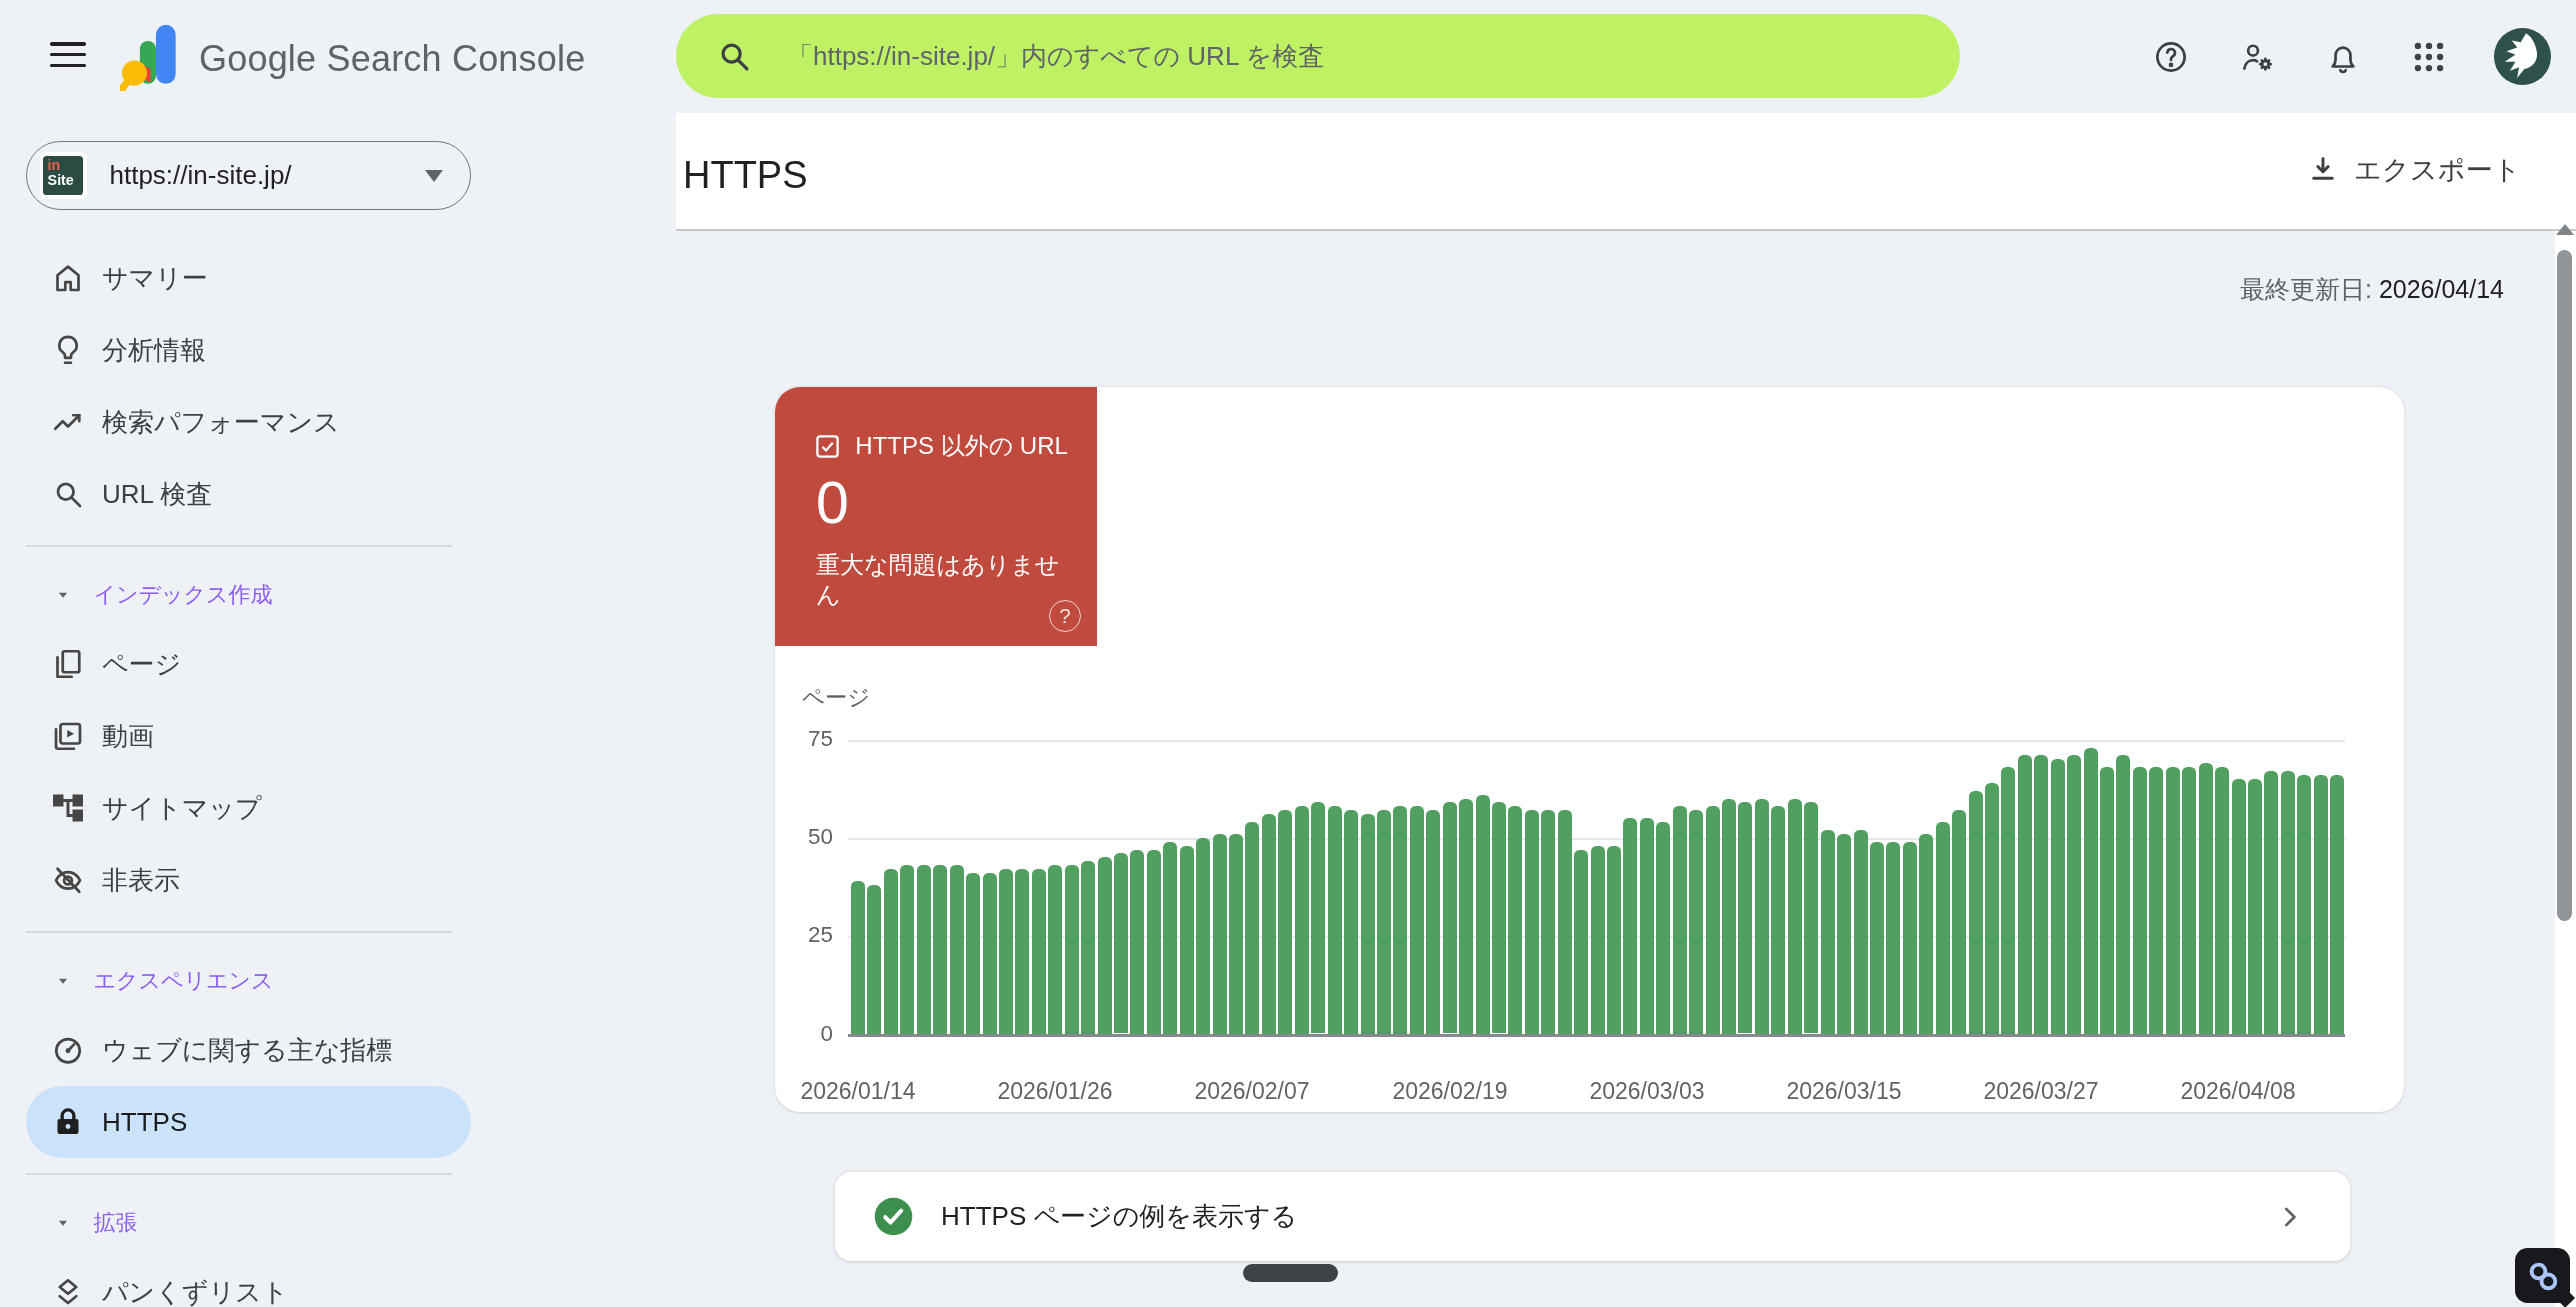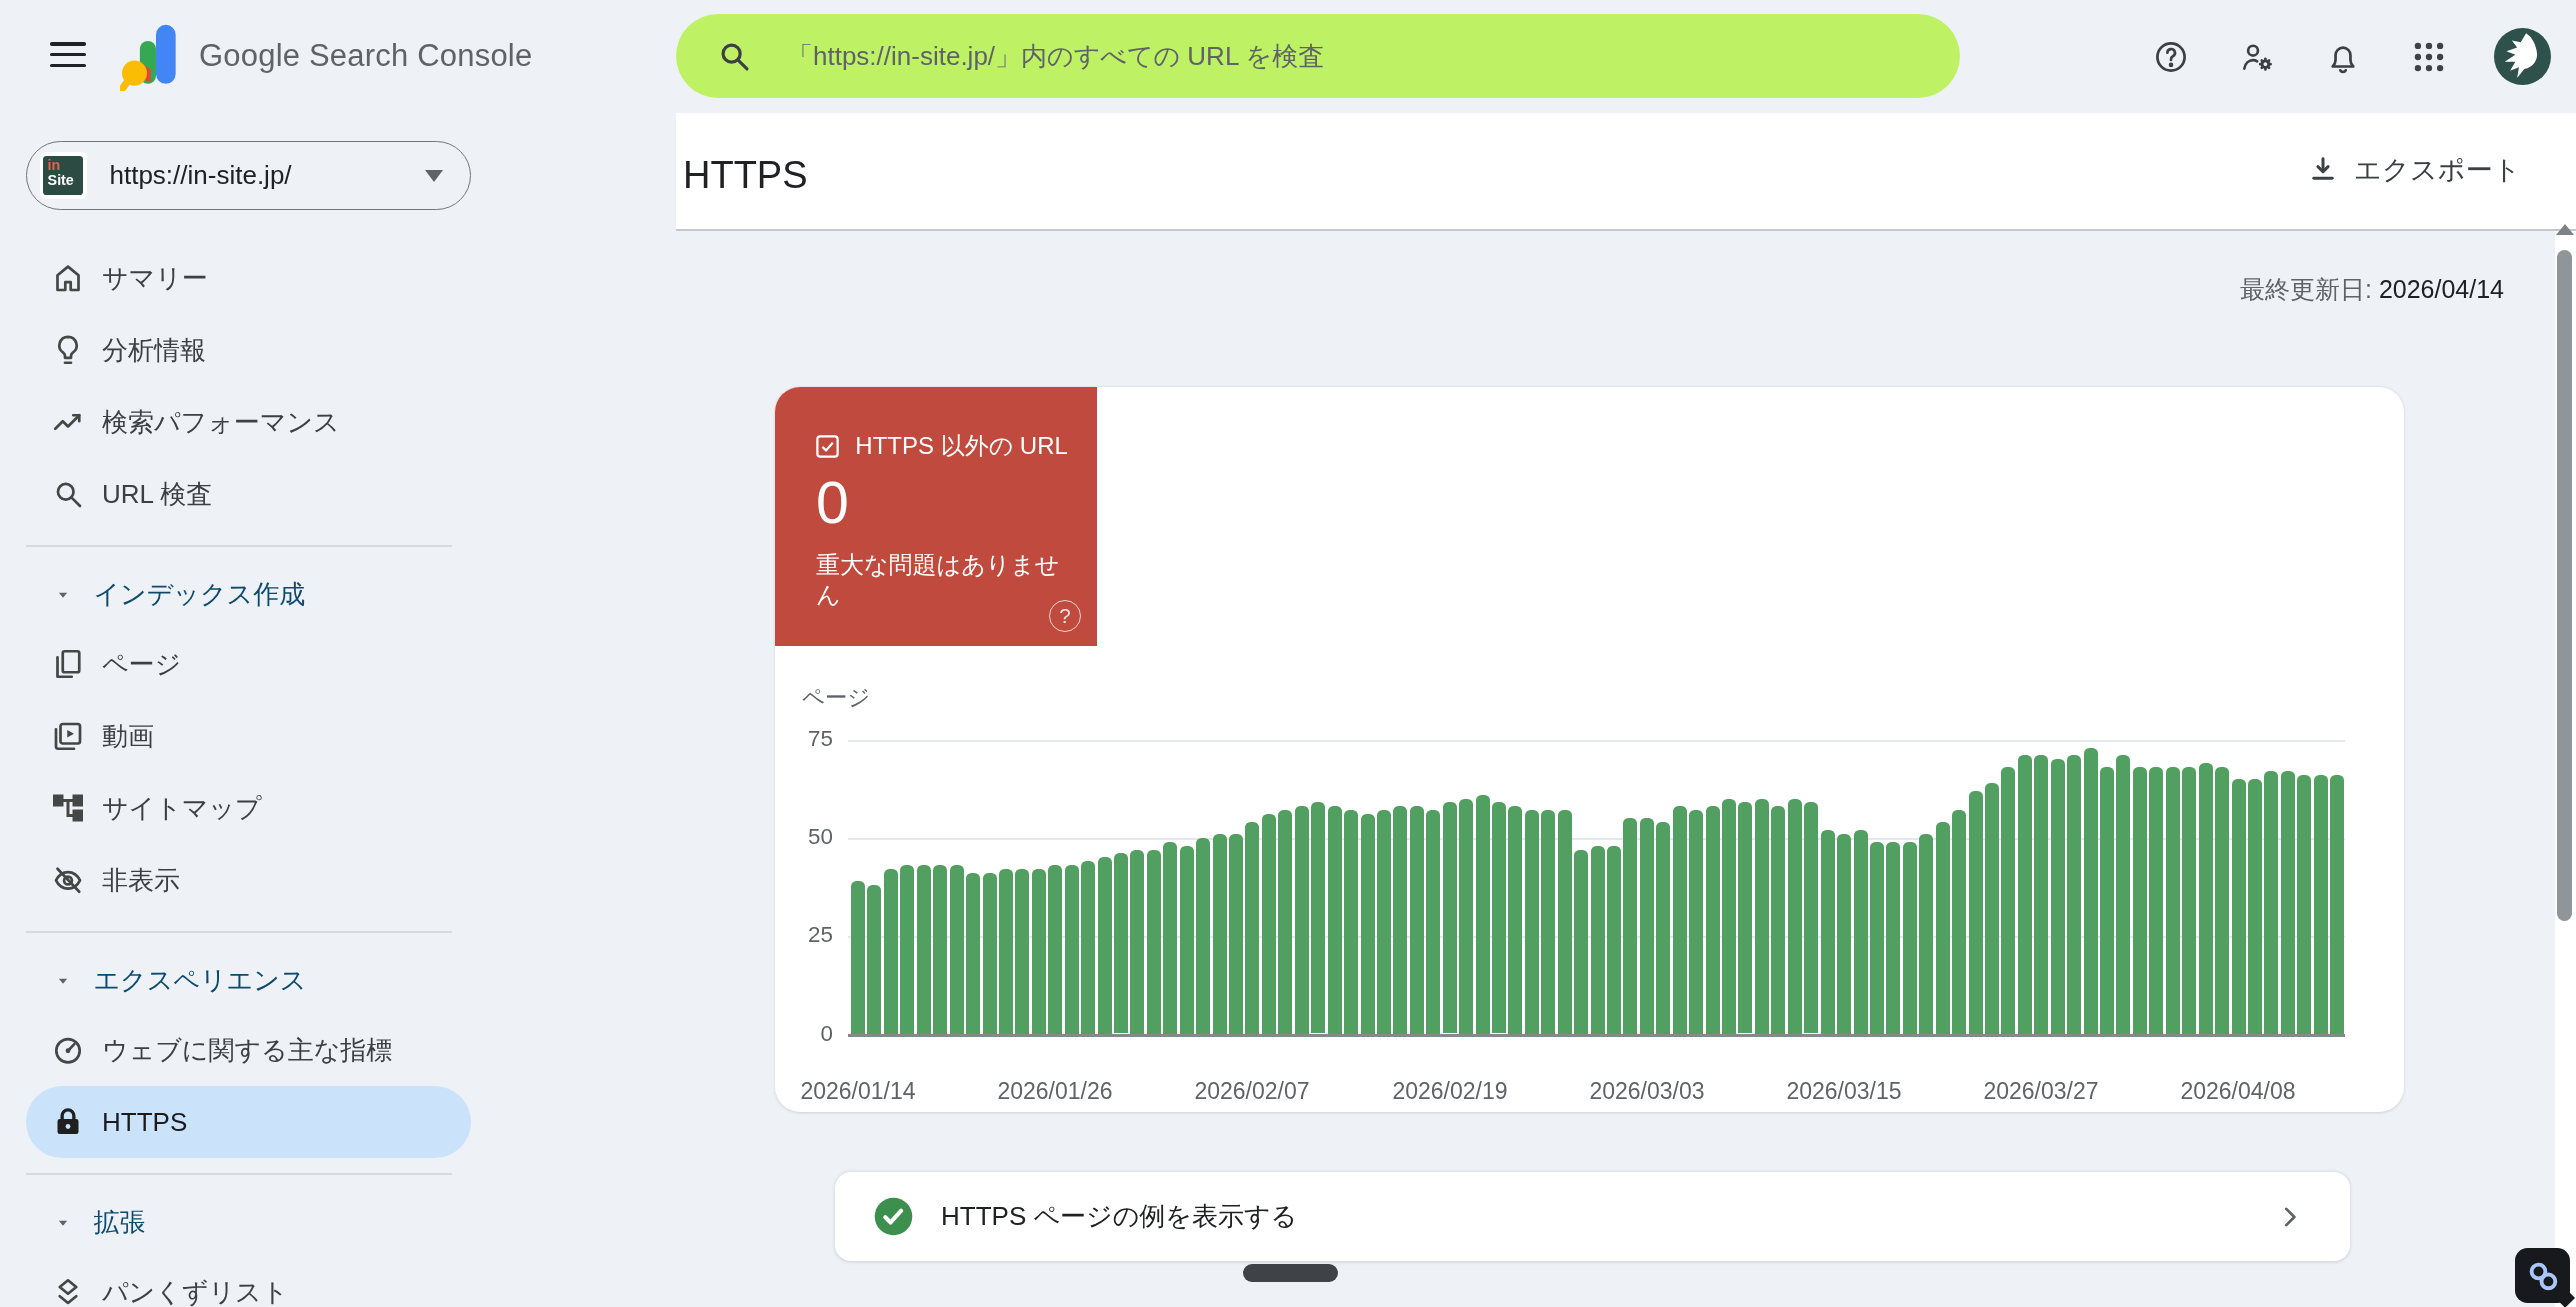--- a/index.html
+++ b/index.html
@@ -5,21 +5,21 @@
   * { margin:0; padding:0; box-sizing:border-box; }
   html,body { width:2576px; height:1308px; overflow:hidden; }
   body { background:#eef1f6; font-family:"Liberation Sans","DejaVu Sans",sans-serif; color:#202124; position:relative; }
   #app { position:absolute; inset:0; }
 
   
   .topbar { position:absolute; left:0; top:0; width:2576px; height:113px; background:#eef1f6; z-index:5; }
   .hamburger { position:absolute; left:50px; top:42px; width:36px; height:29px; cursor:pointer; }
   .hamburger span { display:block; height:3.6px; background:#202124; border-radius:1.8px; margin-bottom:7.2px; }
   .logo { position:absolute; left:120px; top:23px; width:63px; height:68px; }
-  .app-title { position:absolute; left:199px; top:38px; font-size:31px; color:#5f6368; letter-spacing:0.2px; white-space:nowrap; }
+  .app-title { position:absolute; left:199px; top:38px; font-size:36px; color:#5f6368; letter-spacing:0.2px; white-space:nowrap; }
   .searchpill { position:absolute; left:676px; top:14.3px; width:1284px; height:84px; background:#bef264; border-radius:42px; display:flex; align-items:center; padding-left:39px; }
   .searchpill .sicon { width:38px; height:38px; margin-right:34px; }
   .searchpill input { border:none; outline:none; background:transparent; font-size:26px; color:#3c4043; width:1073px; font-family:inherit; }
   .searchpill input::placeholder { color:#5f6368; opacity:1; }
   .tb-icon { position:absolute; top:38px; width:38px; height:38px; cursor:pointer; }
   .avatar { position:absolute; left:2494px; top:28px; width:57px; height:57px; border-radius:50%; background:#2e514c; overflow:hidden; cursor:pointer; }
 
   
   .headstrip { position:absolute; left:676px; top:113px; width:1900px; height:116px; background:#ffffff; z-index:2; }
   .page-title { position:absolute; left:683px; top:154px; font-size:38px; color:#202124; z-index:3; }
@@ -37,21 +37,21 @@
   .caret-down { width:0; height:0; border-left:9.8px solid transparent; border-right:9.8px solid transparent; border-top:12.5px solid #5f6368; }
 
   .sidebar-list { position:absolute; left:0; top:242px; width:676px; z-index:4; }
   .sb-item { height:72px; display:flex; align-items:center; padding-left:50px; gap:16px; cursor:pointer; }
   .sb-item .sbicon { width:36px; height:36px; flex:none; }
   .sb-item .sblabel { font-size:26px; color:#3c4043; white-space:nowrap; }
   .sb-item.selected { background:#cae3fb; border-radius:38px; margin:0 205px 0 26px; padding-left:24px; height:72px; }
   .sb-item.selected .sblabel { color:#191b1d; font-weight:500; }
   .sb-section { height:67px; display:flex; align-items:center; padding-left:54px; gap:21.5px; cursor:pointer; }
   .sb-section .tri { width:18px; height:18px; flex:none; }
-  .sb-section .sblabel { font-size:26px; color:#0c4a6e; white-space:nowrap; }
+  .sb-section .sblabel { font-size:22px; color:#8b5cf6; white-space:nowrap; }
   .sb-divider { height:31px; position:relative; }
   .sb-divider::after { content:""; position:absolute; left:26px; top:15px; width:426px; height:1.8px; background:#d7dadd; }
 
   
   .last-updated { position:absolute; right:72px; top:273px; font-size:25px; z-index:3; }
   .last-updated .lul { color:#5f6368; }
   .last-updated .luv { color:#202124; }
 
   .main-card { position:absolute; left:775px; top:387px; width:1629px; height:725px; background:#ffffff; border-radius:25px; box-shadow:0 0.9px 2.7px rgba(60,64,67,.18); z-index:2; }
 

